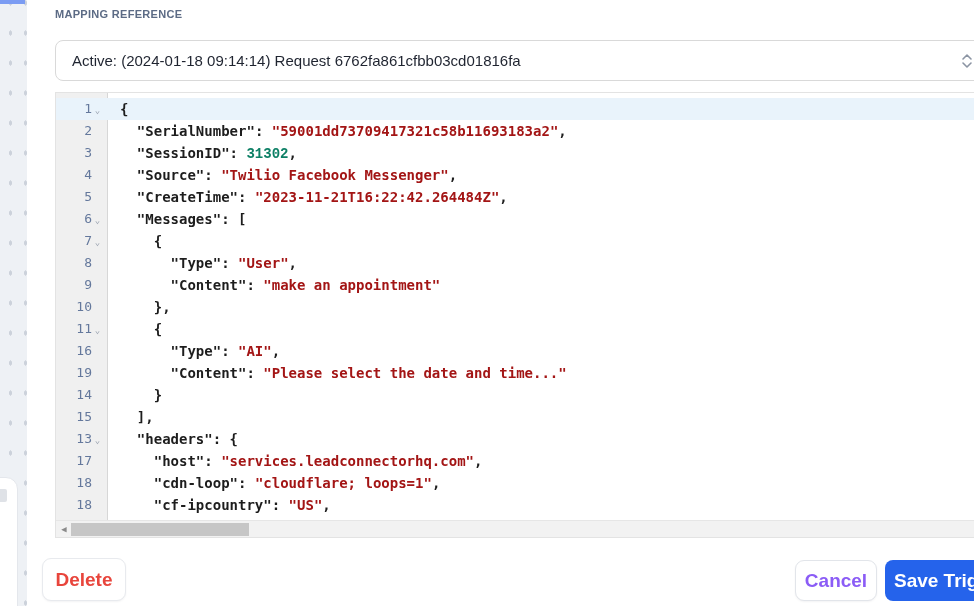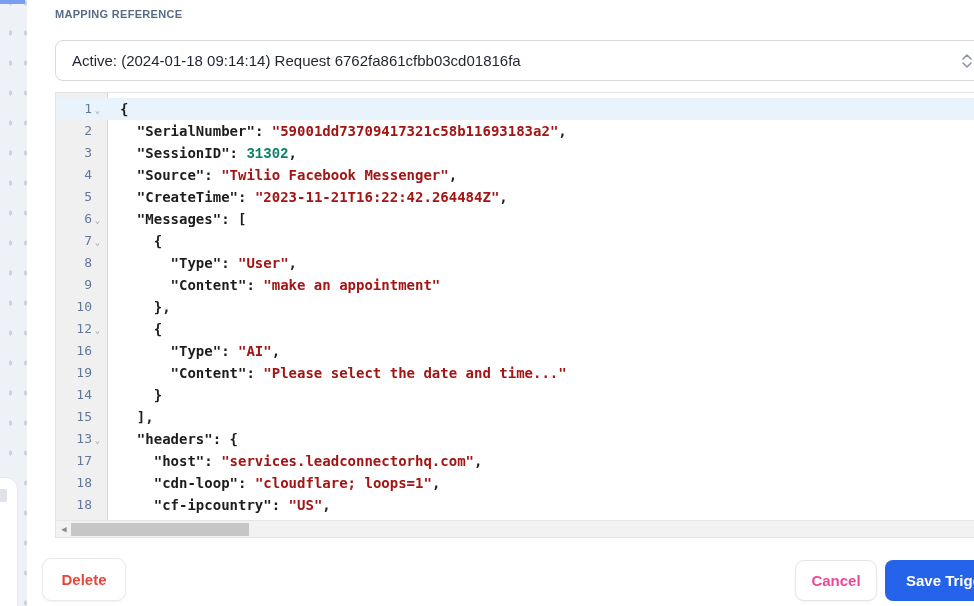--- a/index.html
+++ b/index.html
@@ -48,27 +48,27 @@
   
   .hscroll { position:absolute; left:0; right:0; bottom:0; height:17px; background:#f2f2f2;
     border-top:1px solid #e6e6e6; }
   .hs-arrow { position:absolute; top:0; width:14px; height:17px; color:#8a8a8a; font-size:9px;
     line-height:17px; text-align:center; cursor:pointer; }
   .hs-arrow.left { left:1px; }
   .hs-thumb { position:absolute; left:15px; top:2px; width:178px; height:13px;
     background:#c6c6c6; cursor:pointer; }
 
   
-  .btn { position:absolute; border-radius:9px; font-size:15px; font-weight:bold;
+  .btn { position:absolute; border-radius:9px; font-size:19px; font-weight:bold;
     display:flex; align-items:center; justify-content:center; cursor:pointer;
     font-family:"Liberation Sans",sans-serif; border:1px solid transparent; }
   .btn-delete { left:15px; top:558px; width:84px; height:43px; background:#fff;
     border-color:#e8eaee; color:#e8453c; box-shadow:0 1px 2px rgba(16,24,40,.05); }
   .btn-cancel { left:768px; top:560px; width:82px; height:41px; background:#fff;
-    border-color:#e2e5ea; color:#ec4899; box-shadow:0 1px 2px rgba(16,24,40,.05); }
+    border-color:#e2e5ea; color:#8b5cf6; box-shadow:0 1px 2px rgba(16,24,40,.05); }
   .btn-save { left:858px; top:560px; width:132px; height:41px; background:#2563eb;
     color:#fff; border-radius:8px; }
 </style>
 </head>
 <body>
 
 <div class="canvas-strip">
   <div class="canvas-blue-line"></div>
   <div class="canvas-card"></div>
   <div class="canvas-chip"></div>
@@ -94,21 +94,21 @@
         <div class="line active"><span class="ln-cell"><span class="num">1</span><span class="fold">⌄</span></span><span class="code-cell"><span class="p">{</span></span></div>
         <div class="line"><span class="ln-cell"><span class="num">2</span><span class="fold"></span></span><span class="code-cell"><span class="p">  </span><span class="k">"SerialNumber"</span><span class="p">: </span><span class="s">"59001dd73709417321c58b11693183a2"</span><span class="p">,</span></span></div>
         <div class="line"><span class="ln-cell"><span class="num">3</span><span class="fold"></span></span><span class="code-cell"><span class="p">  </span><span class="k">"SessionID"</span><span class="p">: </span><span class="n">31302</span><span class="p">,</span></span></div>
         <div class="line"><span class="ln-cell"><span class="num">4</span><span class="fold"></span></span><span class="code-cell"><span class="p">  </span><span class="k">"Source"</span><span class="p">: </span><span class="s">"Twilio Facebook Messenger"</span><span class="p">,</span></span></div>
         <div class="line"><span class="ln-cell"><span class="num">5</span><span class="fold"></span></span><span class="code-cell"><span class="p">  </span><span class="k">"CreateTime"</span><span class="p">: </span><span class="s">"2023-11-21T16:22:42.264484Z"</span><span class="p">,</span></span></div>
         <div class="line"><span class="ln-cell"><span class="num">6</span><span class="fold">⌄</span></span><span class="code-cell"><span class="p">  </span><span class="k">"Messages"</span><span class="p">: [</span></span></div>
         <div class="line"><span class="ln-cell"><span class="num">7</span><span class="fold">⌄</span></span><span class="code-cell"><span class="p">    {</span></span></div>
         <div class="line"><span class="ln-cell"><span class="num">8</span><span class="fold"></span></span><span class="code-cell"><span class="p">      </span><span class="k">"Type"</span><span class="p">: </span><span class="s">"User"</span><span class="p">,</span></span></div>
         <div class="line"><span class="ln-cell"><span class="num">9</span><span class="fold"></span></span><span class="code-cell"><span class="p">      </span><span class="k">"Content"</span><span class="p">: </span><span class="s">"make an appointment"</span></span></div>
         <div class="line"><span class="ln-cell"><span class="num">10</span><span class="fold"></span></span><span class="code-cell"><span class="p">    },</span></span></div>
-        <div class="line"><span class="ln-cell"><span class="num">12</span><span class="fold">⌄</span></span><span class="code-cell"><span class="p">    {</span></span></div>
+        <div class="line"><span class="ln-cell"><span class="num">11</span><span class="fold">⌄</span></span><span class="code-cell"><span class="p">    {</span></span></div>
         <div class="line"><span class="ln-cell"><span class="num">16</span><span class="fold"></span></span><span class="code-cell"><span class="p">      </span><span class="k">"Type"</span><span class="p">: </span><span class="s">"AI"</span><span class="p">,</span></span></div>
         <div class="line"><span class="ln-cell"><span class="num">19</span><span class="fold"></span></span><span class="code-cell"><span class="p">      </span><span class="k">"Content"</span><span class="p">: </span><span class="s">"Please select the date and time..."</span></span></div>
         <div class="line"><span class="ln-cell"><span class="num">14</span><span class="fold"></span></span><span class="code-cell"><span class="p">    }</span></span></div>
         <div class="line"><span class="ln-cell"><span class="num">15</span><span class="fold"></span></span><span class="code-cell"><span class="p">  ],</span></span></div>
         <div class="line"><span class="ln-cell"><span class="num">13</span><span class="fold">⌄</span></span><span class="code-cell"><span class="p">  </span><span class="k">"headers"</span><span class="p">: {</span></span></div>
         <div class="line"><span class="ln-cell"><span class="num">17</span><span class="fold"></span></span><span class="code-cell"><span class="p">    </span><span class="k">"host"</span><span class="p">: </span><span class="s">"services.leadconnectorhq.com"</span><span class="p">,</span></span></div>
         <div class="line"><span class="ln-cell"><span class="num">18</span><span class="fold"></span></span><span class="code-cell"><span class="p">    </span><span class="k">"cdn-loop"</span><span class="p">: </span><span class="s">"cloudflare; loops=1"</span><span class="p">,</span></span></div>
         <div class="line"><span class="ln-cell"><span class="num">18</span><span class="fold"></span></span><span class="code-cell"><span class="p">    </span><span class="k">"cf-ipcountry"</span><span class="p">: </span><span class="s">"US"</span><span class="p">,</span></span></div>
         <div class="line"><span class="ln-cell"><span class="num">20</span><span class="fold"></span></span><span class="code-cell"><span class="p">    </span><span class="k">"accept-encoding"</span><span class="p">: </span><span class="s">"gzip, br"</span></span></div>
       </div>

